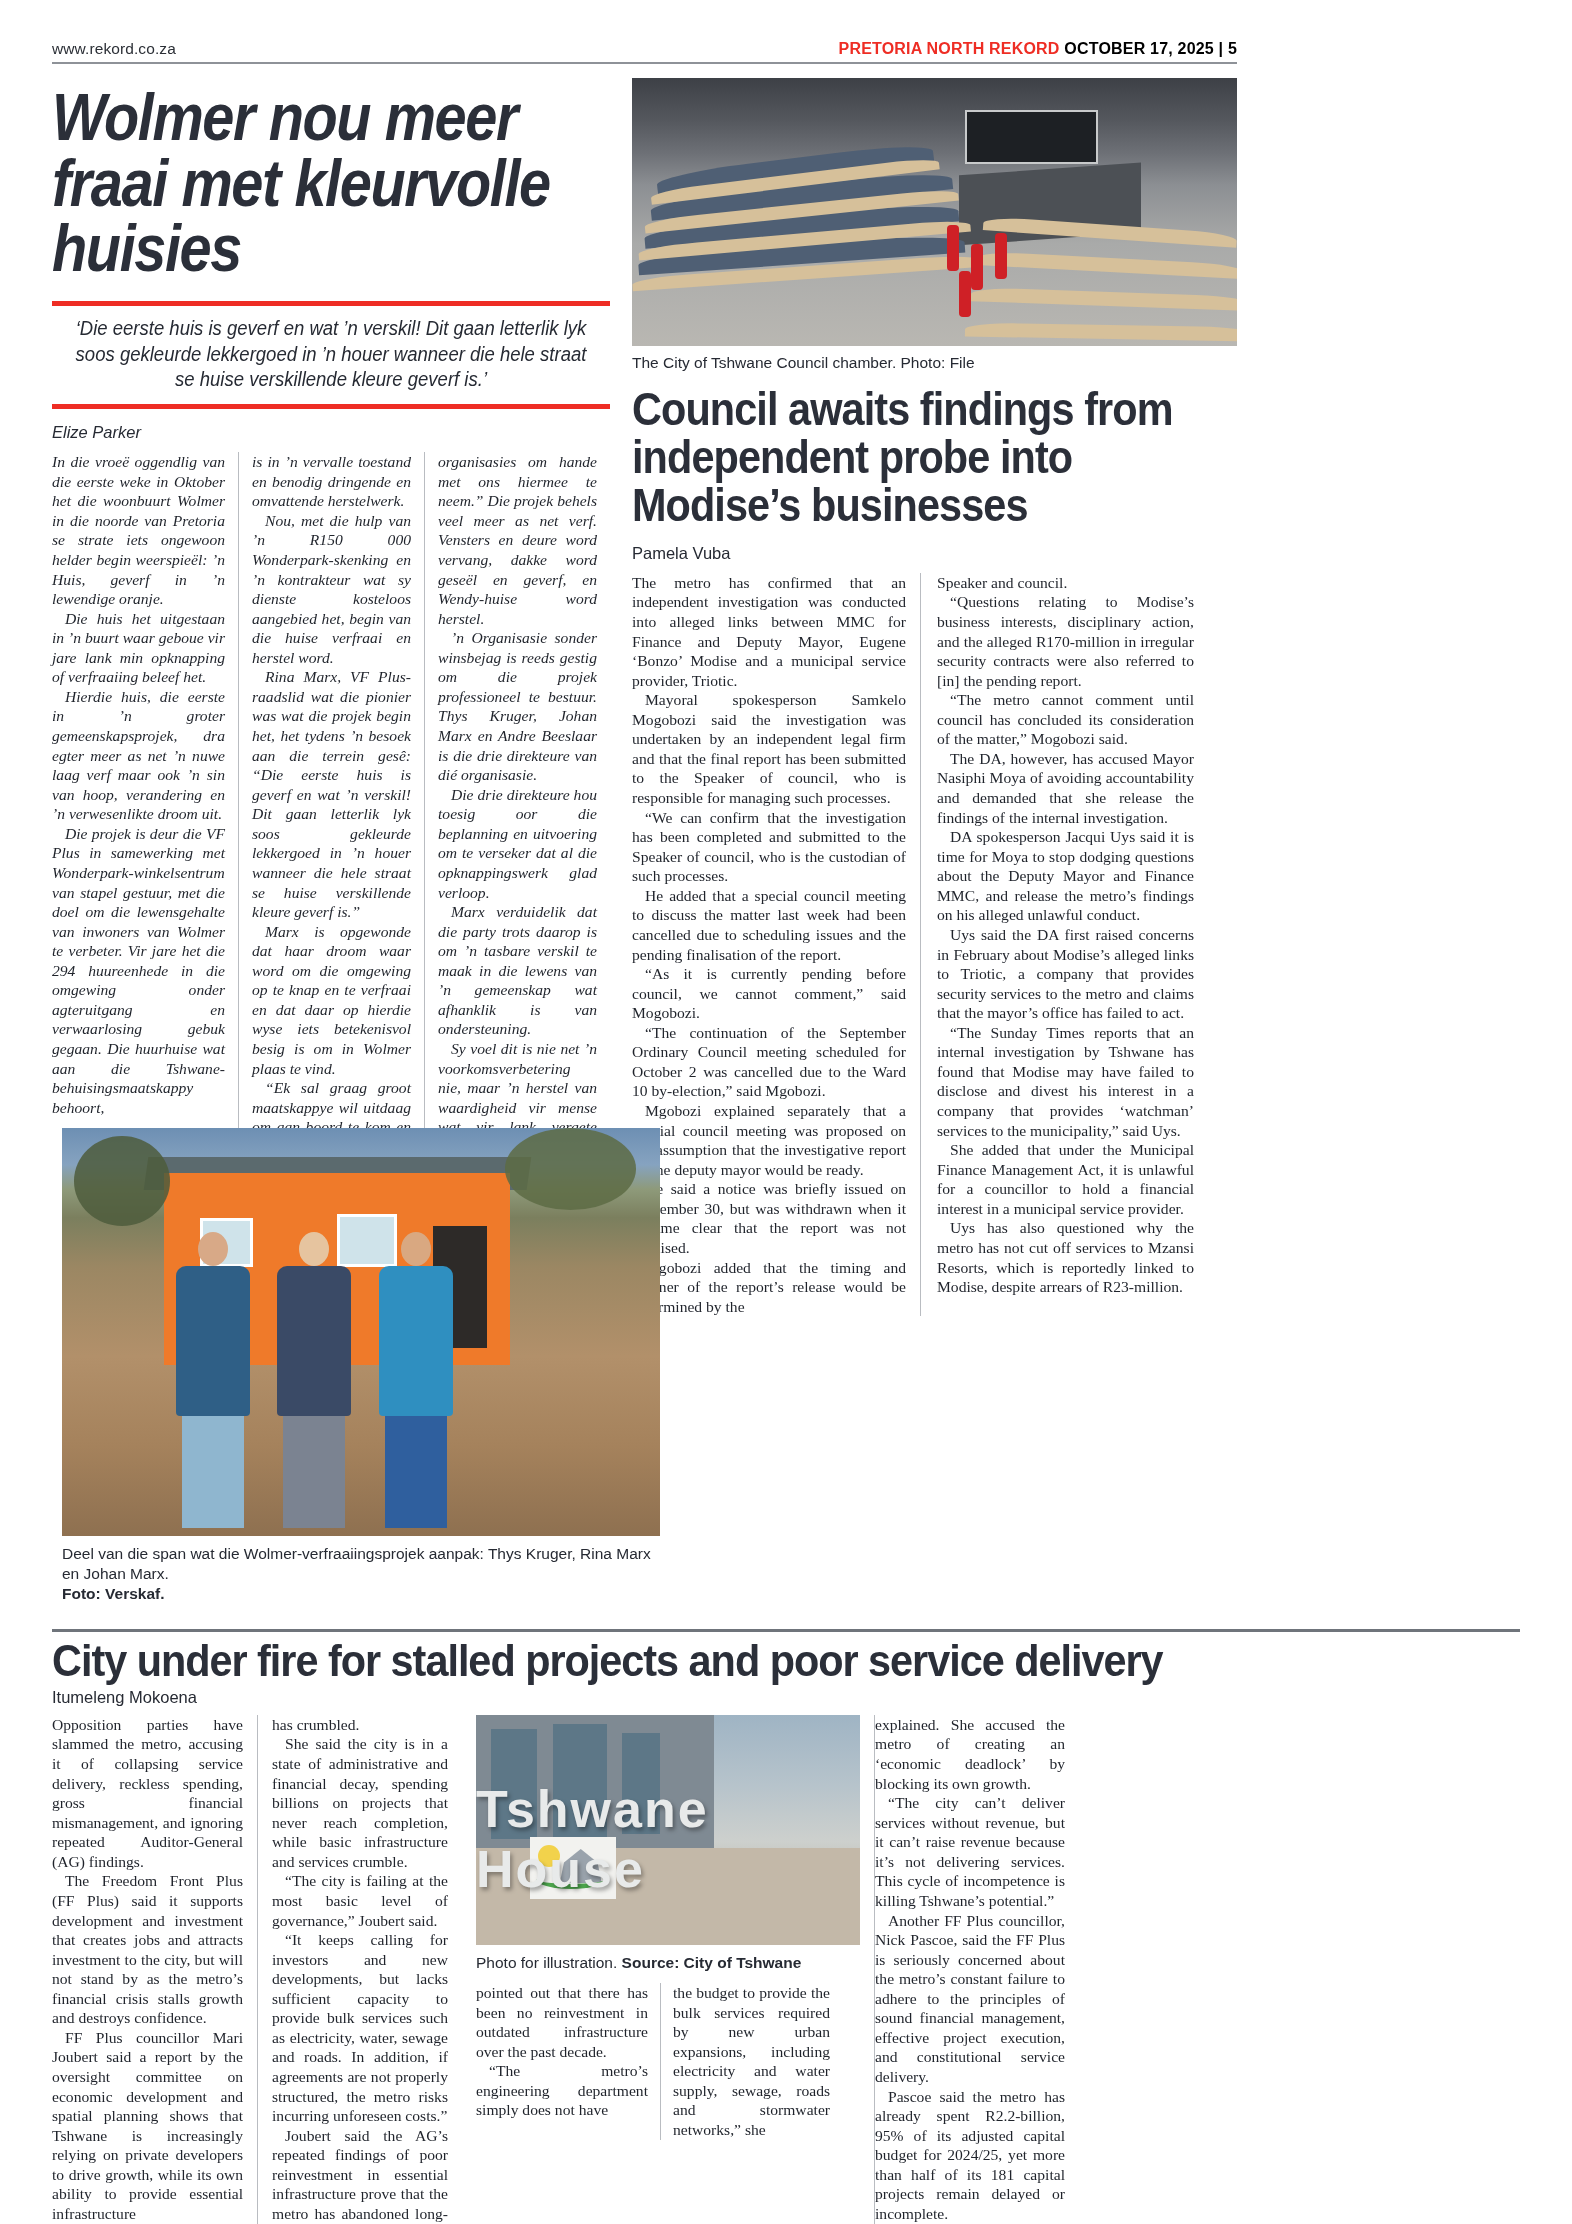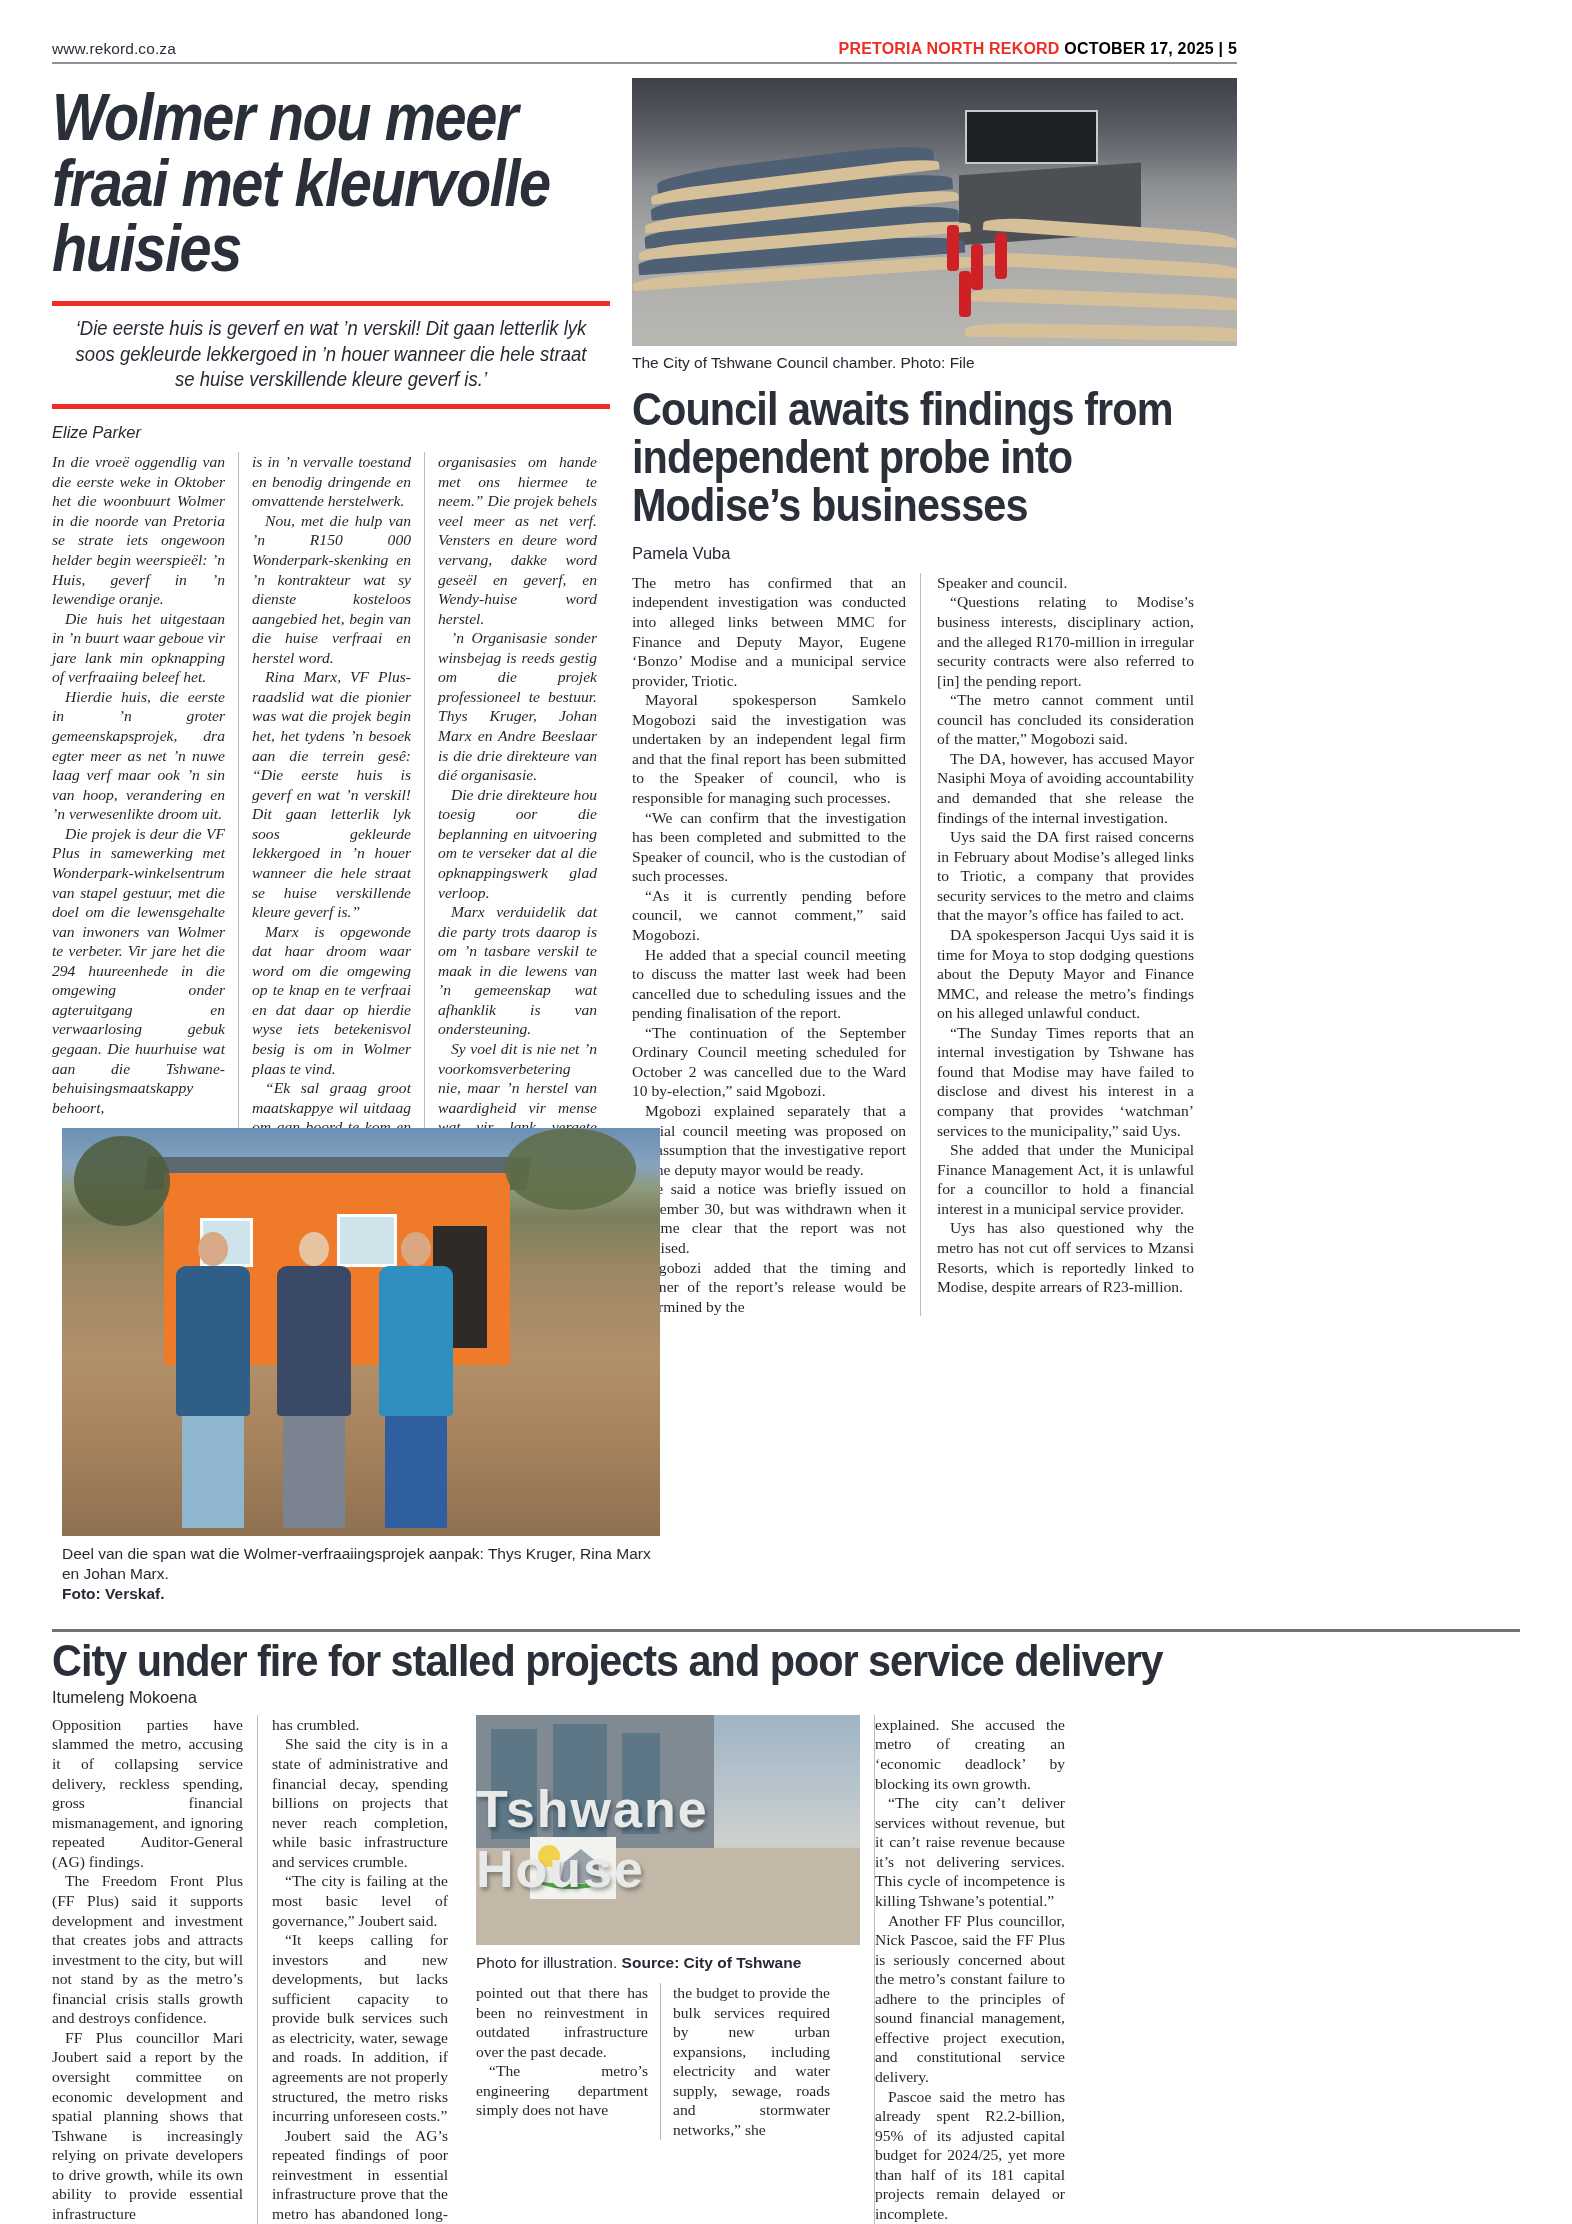--- a/index.html
+++ b/index.html
@@ -256,34 +256,34 @@
 
       <h2 class="headline2">Council awaits findings from independent probe into Modise’s businesses</h2>
 
       <div class="byline">Pamela Vuba</div>
 
       <div class="council-cols">
         <div class="col">
           <p class="first">The metro has confirmed that an independent investigation was conducted into alleged links between MMC for Finance and Deputy Mayor, Eugene ‘Bonzo’ Modise and a municipal service provider, Triotic.</p>
           <p>Mayoral spokesperson Samkelo Mogobozi said the investigation was undertaken by an independent legal firm and that the final report has been submitted to the Speaker of council, who is responsible for managing such processes.</p>
           <p>“We can confirm that the investigation has been completed and submitted to the Speaker of council, who is the custodian of such processes.</p>
+          <p>He added that a special council meeting to discuss the matter last week had been cancelled due to scheduling issues and the pending finalisation of the report.</p>
           <p>“As it is currently pending before council, we cannot comment,” said Mogobozi.</p>
-          <p>He added that a special council meeting to discuss the matter last week had been cancelled due to scheduling issues and the pending finalisation of the report.</p>
           <p>“The continuation of the September Ordinary Council meeting scheduled for October 2 was cancelled due to the Ward 10 by-election,” said Mgobozi.</p>
           <p>Mgobozi explained separately that a special council meeting was proposed on the assumption that the investigative report on the deputy mayor would be ready.</p>
           <p>He said a notice was briefly issued on September 30, but was withdrawn when it became clear that the report was not finalised.</p>
           <p>Mgobozi added that the timing and manner of the report’s release would be determined by the</p>
         </div>
         <div class="col c-sep">
           <p class="first">Speaker and council.</p>
           <p>“Questions relating to Modise’s business interests, disciplinary action, and the alleged R170-million in irregular security contracts were also referred to [in] the pending report.</p>
           <p>“The metro cannot comment until council has concluded its consideration of the matter,” Mogobozi said.</p>
           <p>The DA, however, has accused Mayor Nasiphi Moya of avoiding accountability and demanded that she release the findings of the internal investigation.</p>
+          <p>DA spokesperson Jacqui Uys said it is time for Moya to stop dodging questions about the Deputy Mayor and Finance MMC, and release the metro’s findings on his alleged unlawful conduct.</p>
           <p>Uys said the DA first raised concerns in February about Modise’s alleged links to Triotic, a company that provides security services to the metro and claims that the mayor’s office has failed to act.</p>
-          <p>DA spokesperson Jacqui Uys said it is time for Moya to stop dodging questions about the Deputy Mayor and Finance MMC, and release the metro’s findings on his alleged unlawful conduct.</p>
           <p>“The Sunday Times reports that an internal investigation by Tshwane has found that Modise may have failed to disclose and divest his interest in a company that provides ‘watchman’ services to the municipality,” said Uys.</p>
           <p>She added that under the Municipal Finance Management Act, it is unlawful for a councillor to hold a financial interest in a municipal service provider.</p>
           <p>Uys has also questioned why the metro has not cut off services to Mzansi Resorts, which is reportedly linked to Modise, despite arrears of R23-million.</p>
         </div>
       </div>
     </div>
   </div>
 
   <div style="position:absolute; left:62px; top:1128px; width:598px;">
     <div class="photo wolmer">

